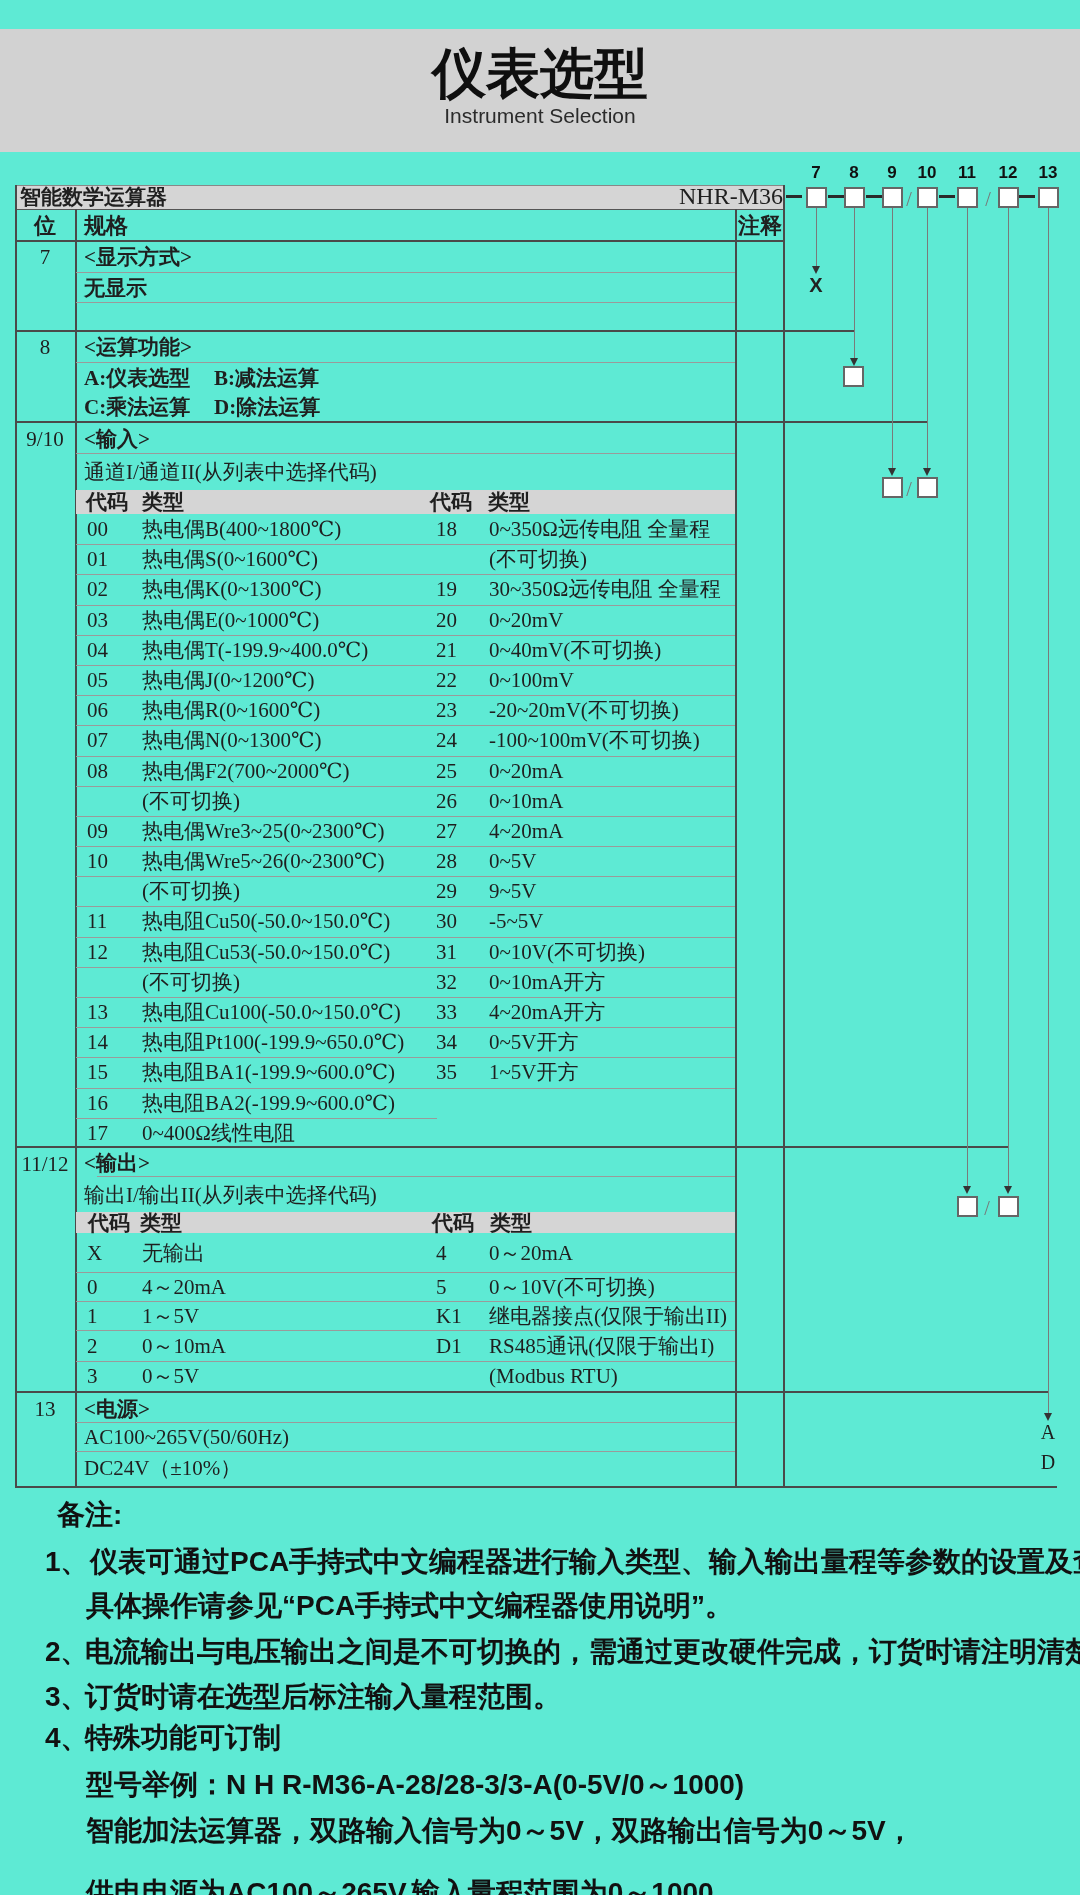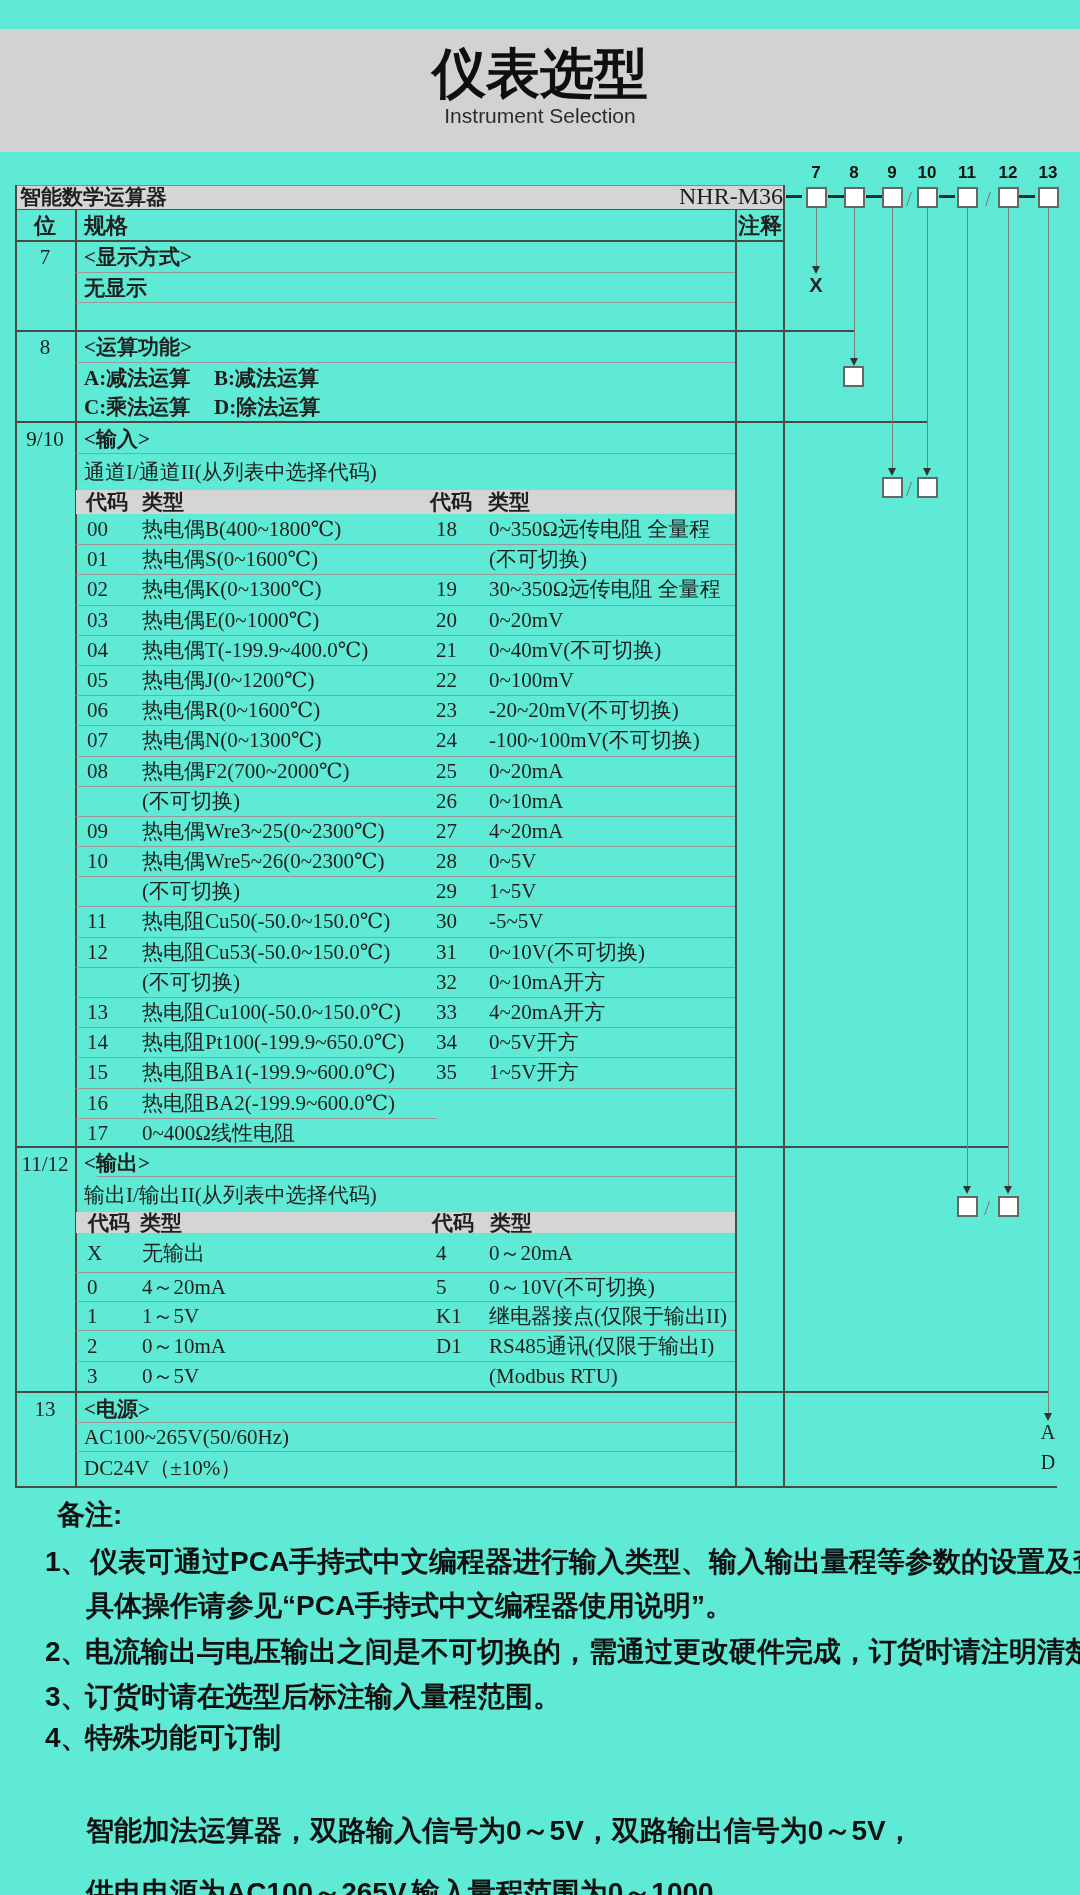--- a/index.html
+++ b/index.html
@@ -64,21 +64,21 @@
   <div class="cell serif bold" style="left:15px;top:209px;width:60px;height:32px;line-height:33px;text-align:center;font-size:22px;">位</div>
   <div class="cell serif bold" style="left:84px;top:209px;height:32px;line-height:33px;font-size:22px;">规格</div>
   <div class="cell serif bold" style="left:735px;top:209px;width:50px;height:32px;line-height:33px;text-align:center;font-size:22px;">注释</div>
 
   <div class="cell serif" style="left:15px;top:242px;width:60px;height:30px;line-height:31px;text-align:center;">7</div>
   <div class="cell serif bold" style="left:84px;top:242px;height:30px;line-height:31px;">&lt;显示方式&gt;</div>
   <div class="cell serif bold" style="left:84px;top:273px;height:29px;line-height:30px;">无显示</div>
 
   <div class="cell serif" style="left:15px;top:332px;width:60px;height:30px;line-height:31px;text-align:center;">8</div>
   <div class="cell serif bold" style="left:84px;top:332px;height:30px;line-height:31px;">&lt;运算功能&gt;</div>
-  <div class="cell serif bold" style="left:84px;top:363px;height:29px;line-height:30px;">A:减法运算</div>
+  <div class="cell serif bold" style="left:84px;top:363px;height:29px;line-height:30px;">A:仪表选型</div>
   <div class="cell serif bold" style="left:214px;top:363px;height:29px;line-height:30px;">B:减法运算</div>
   <div class="cell serif bold" style="left:84px;top:392px;height:29px;line-height:30px;">C:乘法运算</div>
   <div class="cell serif bold" style="left:214px;top:392px;height:29px;line-height:30px;">D:除法运算</div>
 
   <div class="cell serif" style="left:15px;top:424px;width:60px;height:30px;line-height:31px;text-align:center;">9/10</div>
   <div class="cell serif bold" style="left:84px;top:424px;height:30px;line-height:31px;">&lt;输入&gt;</div>
   <div class="cell serif" style="left:84px;top:455px;height:34px;line-height:35px;">通道I/通道II(从列表中选择代码)</div>
   <div class="cell serif bold" style="left:86px;top:490px;height:24px;line-height:25px;">代码</div>
   <div class="cell serif bold" style="left:142px;top:490px;height:24px;line-height:25px;">类型</div>
   <div class="cell serif bold" style="left:430px;top:490px;height:24px;line-height:25px;">代码</div>
@@ -111,20 +111,21 @@
   <div class="rm" style="left:57px;top:1499px;">备注:</div>
   <div class="rm" style="left:45px;top:1546px;">1、</div>
   <div class="rm" style="left:90px;top:1546px;">仪表可通过PCA手持式中文编程器进行输入类型、输入输出量程等参数的设置及查看，</div>
   <div class="rm" style="left:86px;top:1590px;">具体操作请参见“PCA手持式中文编程器使用说明”。</div>
   <div class="rm" style="left:45px;top:1636px;">2、</div>
   <div class="rm" style="left:85px;top:1636px;">电流输出与电压输出之间是不可切换的，需通过更改硬件完成，订货时请注明清楚。</div>
   <div class="rm" style="left:45px;top:1681px;">3、</div>
   <div class="rm" style="left:85px;top:1681px;">订货时请在选型后标注输入量程范围。</div>
   <div class="rm" style="left:45px;top:1722px;">4、</div>
   <div class="rm" style="left:85px;top:1722px;">特殊功能可订制</div>
+  <div class="rm" style="left:86px;top:1769px;">型号举例：N H R-M36-A-28/28-3/3-A(0-5V/0～1000)</div>
   <div class="rm" style="left:86px;top:1815px;">智能加法运算器，双路输入信号为0～5V，双路输出信号为0～5V，</div>
   <div class="rm" style="left:86px;top:1860px;margin-top:17px;">供电电源为AC100～265V,输入量程范围为0～1000。</div>
 
 <div class="abs sans bold" style="left:801px;top:163px;width:30px;text-align:center;font-size:17px;color:#111;">7</div>
     <div class="pbox" style="left:805.5px;top:187px;"></div>
     <div class="abs sans bold" style="left:839px;top:163px;width:30px;text-align:center;font-size:17px;color:#111;">8</div>
     <div class="pbox" style="left:843.5px;top:187px;"></div>
     <div class="abs sans bold" style="left:877px;top:163px;width:30px;text-align:center;font-size:17px;color:#111;">9</div>
     <div class="pbox" style="left:881.5px;top:187px;"></div>
     <div class="abs sans bold" style="left:912px;top:163px;width:30px;text-align:center;font-size:17px;color:#111;">10</div>
@@ -208,21 +209,21 @@
     <div class="cell serif" style="left:436px;top:815.9000000000001px;height:30px;line-height:31px;">27</div>
     <div class="cell serif" style="left:489px;top:815.9000000000001px;height:30px;line-height:31px;">4~20mA</div>
     <div class="hl" style="left:76px;top:815.9000000000001px;width:659px;"></div>
     <div class="cell serif" style="left:87px;top:846.09px;height:30px;line-height:31px;">10</div>
     <div class="cell serif" style="left:142px;top:846.09px;height:30px;line-height:31px;">热电偶Wre5~26(0~2300℃)</div>
     <div class="cell serif" style="left:436px;top:846.09px;height:30px;line-height:31px;">28</div>
     <div class="cell serif" style="left:489px;top:846.09px;height:30px;line-height:31px;">0~5V</div>
     <div class="hl" style="left:76px;top:846.09px;width:659px;"></div>
     <div class="cell serif" style="left:142px;top:876.28px;height:30px;line-height:31px;">(不可切换)</div>
     <div class="cell serif" style="left:436px;top:876.28px;height:30px;line-height:31px;">29</div>
-    <div class="cell serif" style="left:489px;top:876.28px;height:30px;line-height:31px;">1~5V</div>
+    <div class="cell serif" style="left:489px;top:876.28px;height:30px;line-height:31px;">9~5V</div>
     <div class="hl" style="left:76px;top:876.28px;width:659px;"></div>
     <div class="cell serif" style="left:87px;top:906.47px;height:30px;line-height:31px;">11</div>
     <div class="cell serif" style="left:142px;top:906.47px;height:30px;line-height:31px;">热电阻Cu50(-50.0~150.0℃)</div>
     <div class="cell serif" style="left:436px;top:906.47px;height:30px;line-height:31px;">30</div>
     <div class="cell serif" style="left:489px;top:906.47px;height:30px;line-height:31px;">-5~5V</div>
     <div class="hl" style="left:76px;top:906.47px;width:659px;"></div>
     <div class="cell serif" style="left:87px;top:936.6600000000001px;height:30px;line-height:31px;">12</div>
     <div class="cell serif" style="left:142px;top:936.6600000000001px;height:30px;line-height:31px;">热电阻Cu53(-50.0~150.0℃)</div>
     <div class="cell serif" style="left:436px;top:936.6600000000001px;height:30px;line-height:31px;">31</div>
     <div class="cell serif" style="left:489px;top:936.6600000000001px;height:30px;line-height:31px;">0~10V(不可切换)</div>

